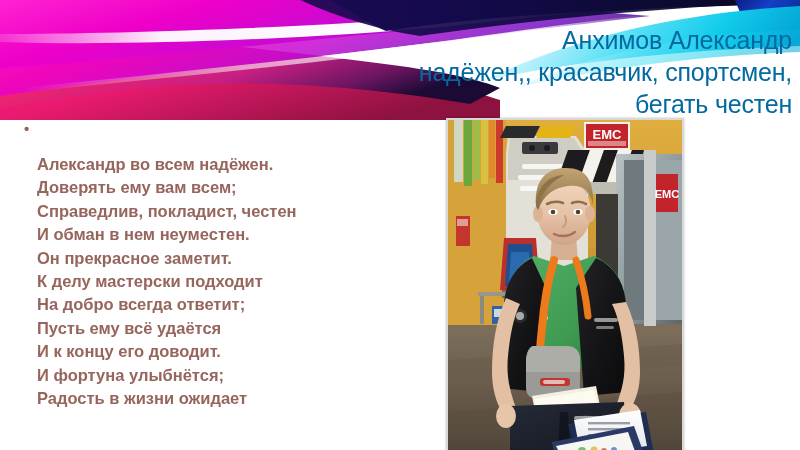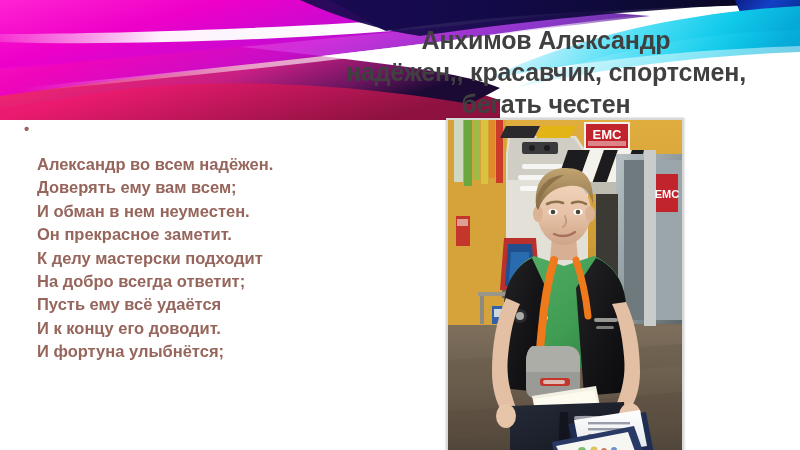--- a/index.html
+++ b/index.html
@@ -31,24 +31,24 @@
     pointer-events: none;
   }
   .banner svg { display: block; }
 
   
   .title-block {
     position: absolute;
     left: 300px;
     top: 24px;
     width: 492px;
-    text-align: center;
-    color: #404040;
+    text-align: right;
+    color: #0369a1;
     font-size: 25px;
-    font-weight: bold;
+    font-weight: normal;
     line-height: 32px;
     letter-spacing: -0.2px;
   }
   .title-line { display: block; white-space: nowrap; }
 
   
   .body-block {
     position: absolute;
     left: 24px;
     top: 117px;
@@ -180,27 +180,29 @@
     <span class="title-line">надёжен,, красавчик, спортсмен,</span>
     <span class="title-line">бегать честен</span>
   </div>
 
   <div class="body-block">
     <div class="bullet-row">
       <span class="bullet-dot">•</span>
       <div class="poem">
         <span class="poem-line">Александр во всем надёжен.</span>
         <span class="poem-line">Доверять ему вам всем;</span>
+        <span class="poem-line">Справедлив, покладист, честен</span>
         <span class="poem-line">И обман в нем неуместен.</span>
         <span class="poem-line">Он прекрасное заметит.</span>
         <span class="poem-line">К делу мастерски подходит</span>
         <span class="poem-line">На добро всегда ответит;</span>
         <span class="poem-line">Пусть ему всё удаётся</span>
         <span class="poem-line">И к концу его доводит.</span>
         <span class="poem-line">И фортуна улыбнётся;</span>
+        <span class="poem-line">Радость в жизни ожидает</span>
       </div>
     </div>
   </div>
 
   <div class="photo-frame">
     <svg width="234" height="334" viewBox="0 0 234 334" xmlns="http://www.w3.org/2000/svg">
       <defs>
         <linearGradient id="wallY" x1="0" y1="0" x2="0" y2="1">
           <stop offset="0%" stop-color="#e0ad3f"></stop>
           <stop offset="60%" stop-color="#cf9c35"></stop>

